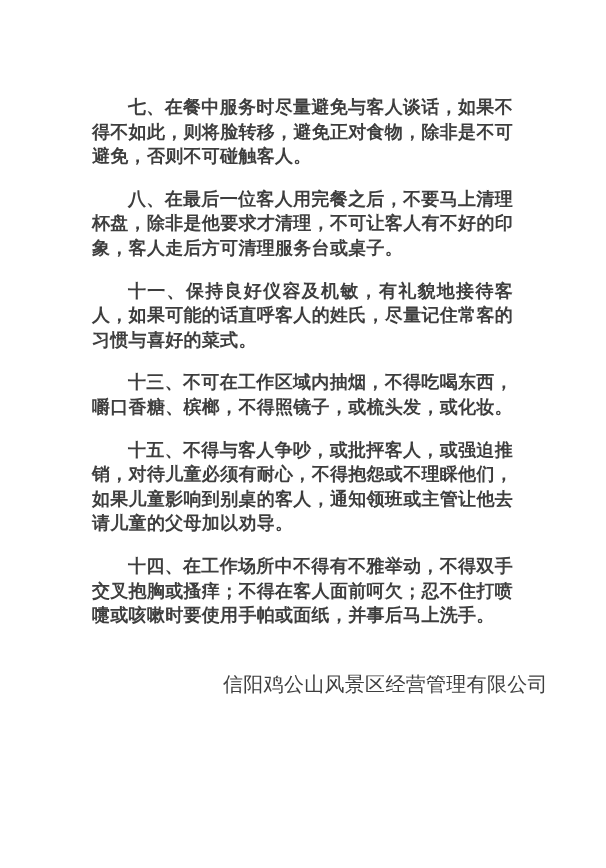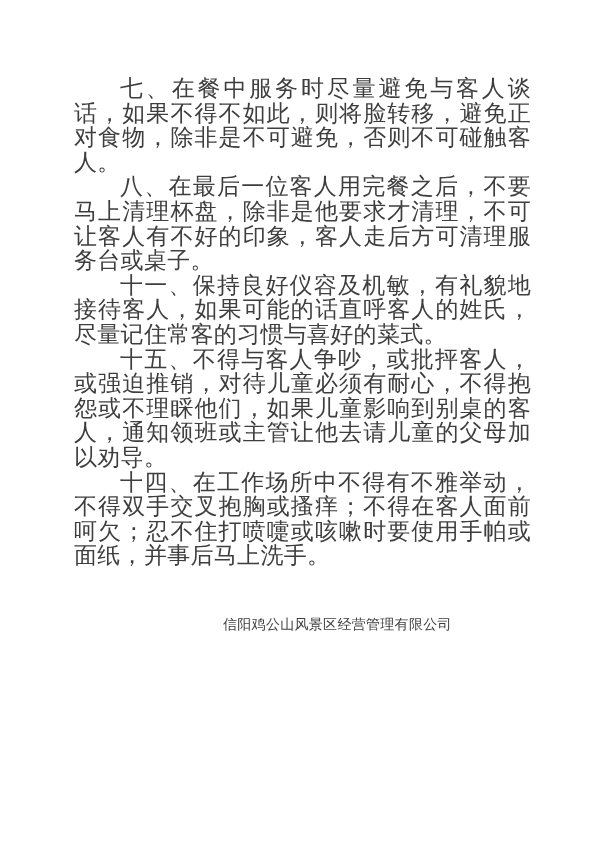--- a/index.html
+++ b/index.html
@@ -16,44 +16,45 @@
     color: #3e3e3e;
     font-family: "Liberation Serif", "DejaVu Serif", serif;
   }
   .content {
     position: absolute;
     left: 74px;
     top: 77px;
     width: 457px;
   }
   p.rule {
-    margin: 0;
+    margin: 18px;
     padding: 0;
-    font-size: 23px;
+    font-size: 18px;
     line-height: 24.6px;
     letter-spacing: 0.3px;
     text-align: justify;
     text-justify: inter-character;
     text-indent: 2em;
-    font-weight: 400;
+    font-weight: 700;
   }
   .signature {
     margin: 44px 0 0 0;
     padding-left: 149px;
-    font-size: 14px;
+    font-size: 20px;
     line-height: 24.6px;
     letter-spacing: 0.3px;
     white-space: nowrap;
   }
 </style>
 </head>
 <body>
 
 <div class="page">
   <div class="content">
     <p class="rule">七、在餐中服务时尽量避免与客人谈话，如果不得不如此，则将脸转移，避免正对食物，除非是不可避免，否则不可碰触客人。</p>
     <p class="rule">八、在最后一位客人用完餐之后，不要马上清理杯盘，除非是他要求才清理，不可让客人有不好的印象，客人走后方可清理服务台或桌子。</p>
     <p class="rule">十一、保持良好仪容及机敏，有礼貌地接待客人，如果可能的话直呼客人的姓氏，尽量记住常客的习惯与喜好的菜式。</p>
+    <p class="rule">十三、不可在工作区域内抽烟，不得吃喝东西，嚼口香糖、槟榔，不得照镜子，或梳头发，或化妆。</p>
     <p class="rule">十五、不得与客人争吵，或批抨客人，或强迫推销，对待儿童必须有耐心，不得抱怨或不理睬他们，如果儿童影响到别桌的客人，通知领班或主管让他去请儿童的父母加以劝导。</p>
     <p class="rule">十四、在工作场所中不得有不雅举动，不得双手交叉抱胸或搔痒；不得在客人面前呵欠；忍不住打喷嚏或咳嗽时要使用手帕或面纸，并事后马上洗手。</p>
     <div class="signature">信阳鸡公山风景区经营管理有限公司</div>
   </div>
 </div>
 
 </body></html>

